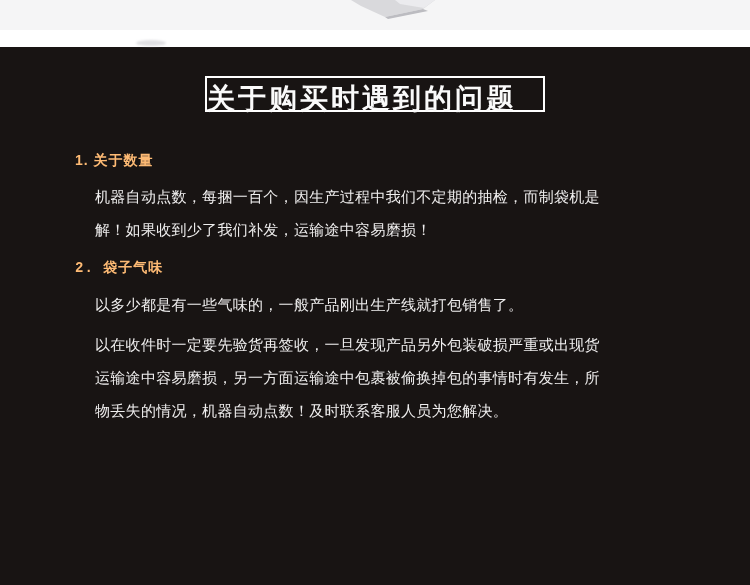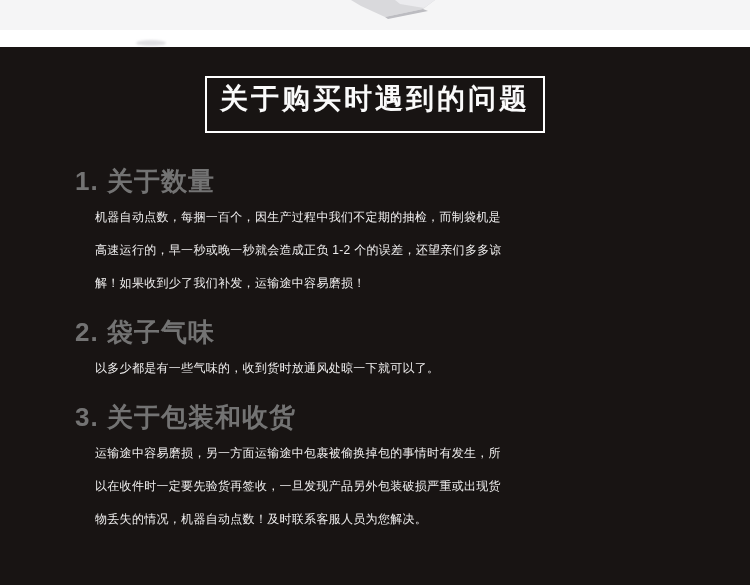--- a/index.html
+++ b/index.html
@@ -36,43 +36,42 @@
   .panel{
     box-sizing:border-box;
     height:538px;
     background:#181413;
     color:#f0efef;
     padding-top:29px;
   }
   .title-box{
     box-sizing:border-box;
     width:340px;
-    height:57px;
+    height:36px;
     margin:0 auto;
     border:2px solid #ffffff;
-    text-align:center;
     line-height:42px;
     font-size:28px;
     font-weight:700;
     letter-spacing:3px;
     color:#fafafa;
     white-space:nowrap;
   }
   .section-heading{
     margin:35px 0 0 75px;
-    font-size:26px;
+    font-size:14px;
     line-height:26px;
     font-weight:700;
     letter-spacing:1px;
-    color:#737373;
+    color:#fdba74;
   }
-  .section-heading.tight{ margin-top:19px; }
+  .section-heading.tight{ margin-top:9px;font-family:Liberation Mono, monospace; }
   .section-body{
     margin:7px 90px 0 95px;
-    font-size:12px;
+    font-size:15px;
     line-height:33px;
     font-weight:400;
     color:#efeeee;
     letter-spacing:0.3px;
   }
   .body-line{ white-space:nowrap; }
 </style>
 </head>
 <body>
 
@@ -89,30 +88,28 @@
   <div class="white-band"></div>
   <div class="smudge"></div>
 
   <div class="panel">
 
     <div class="title-box">关于购买时遇到的问题</div>
 
     <div class="section-heading">1. 关于数量</div>
     <div class="section-body">
       <div class="body-line">机器自动点数，每捆一百个，因生产过程中我们不定期的抽检，而制袋机是</div>
-      <div class="body-line">高速运行的，早一秒或晚一秒就会造成正负 1-2 个的误差，还望亲们多多谅</div>
       <div class="body-line">解！如果收到少了我们补发，运输途中容易磨损！</div>
     </div>
 
     <div class="section-heading tight">2. 袋子气味</div>
     <div class="section-body">
-      <div class="body-line">以多少都是有一些气味的，收到货时放通风处晾一下就可以了。</div>
+      <div class="body-line">以多少都是有一些气味的，一般产品刚出生产线就打包销售了。</div>
     </div>
 
-    <div class="section-heading tight">3. 关于包装和收货</div>
     <div class="section-body">
+      <div class="body-line">以在收件时一定要先验货再签收，一旦发现产品另外包装破损严重或出现货</div>
       <div class="body-line">运输途中容易磨损，另一方面运输途中包裹被偷换掉包的事情时有发生，所</div>
-      <div class="body-line">以在收件时一定要先验货再签收，一旦发现产品另外包装破损严重或出现货</div>
       <div class="body-line">物丢失的情况，机器自动点数！及时联系客服人员为您解决。</div>
     </div>
 
   </div>
 </div>
 
 </body></html>

